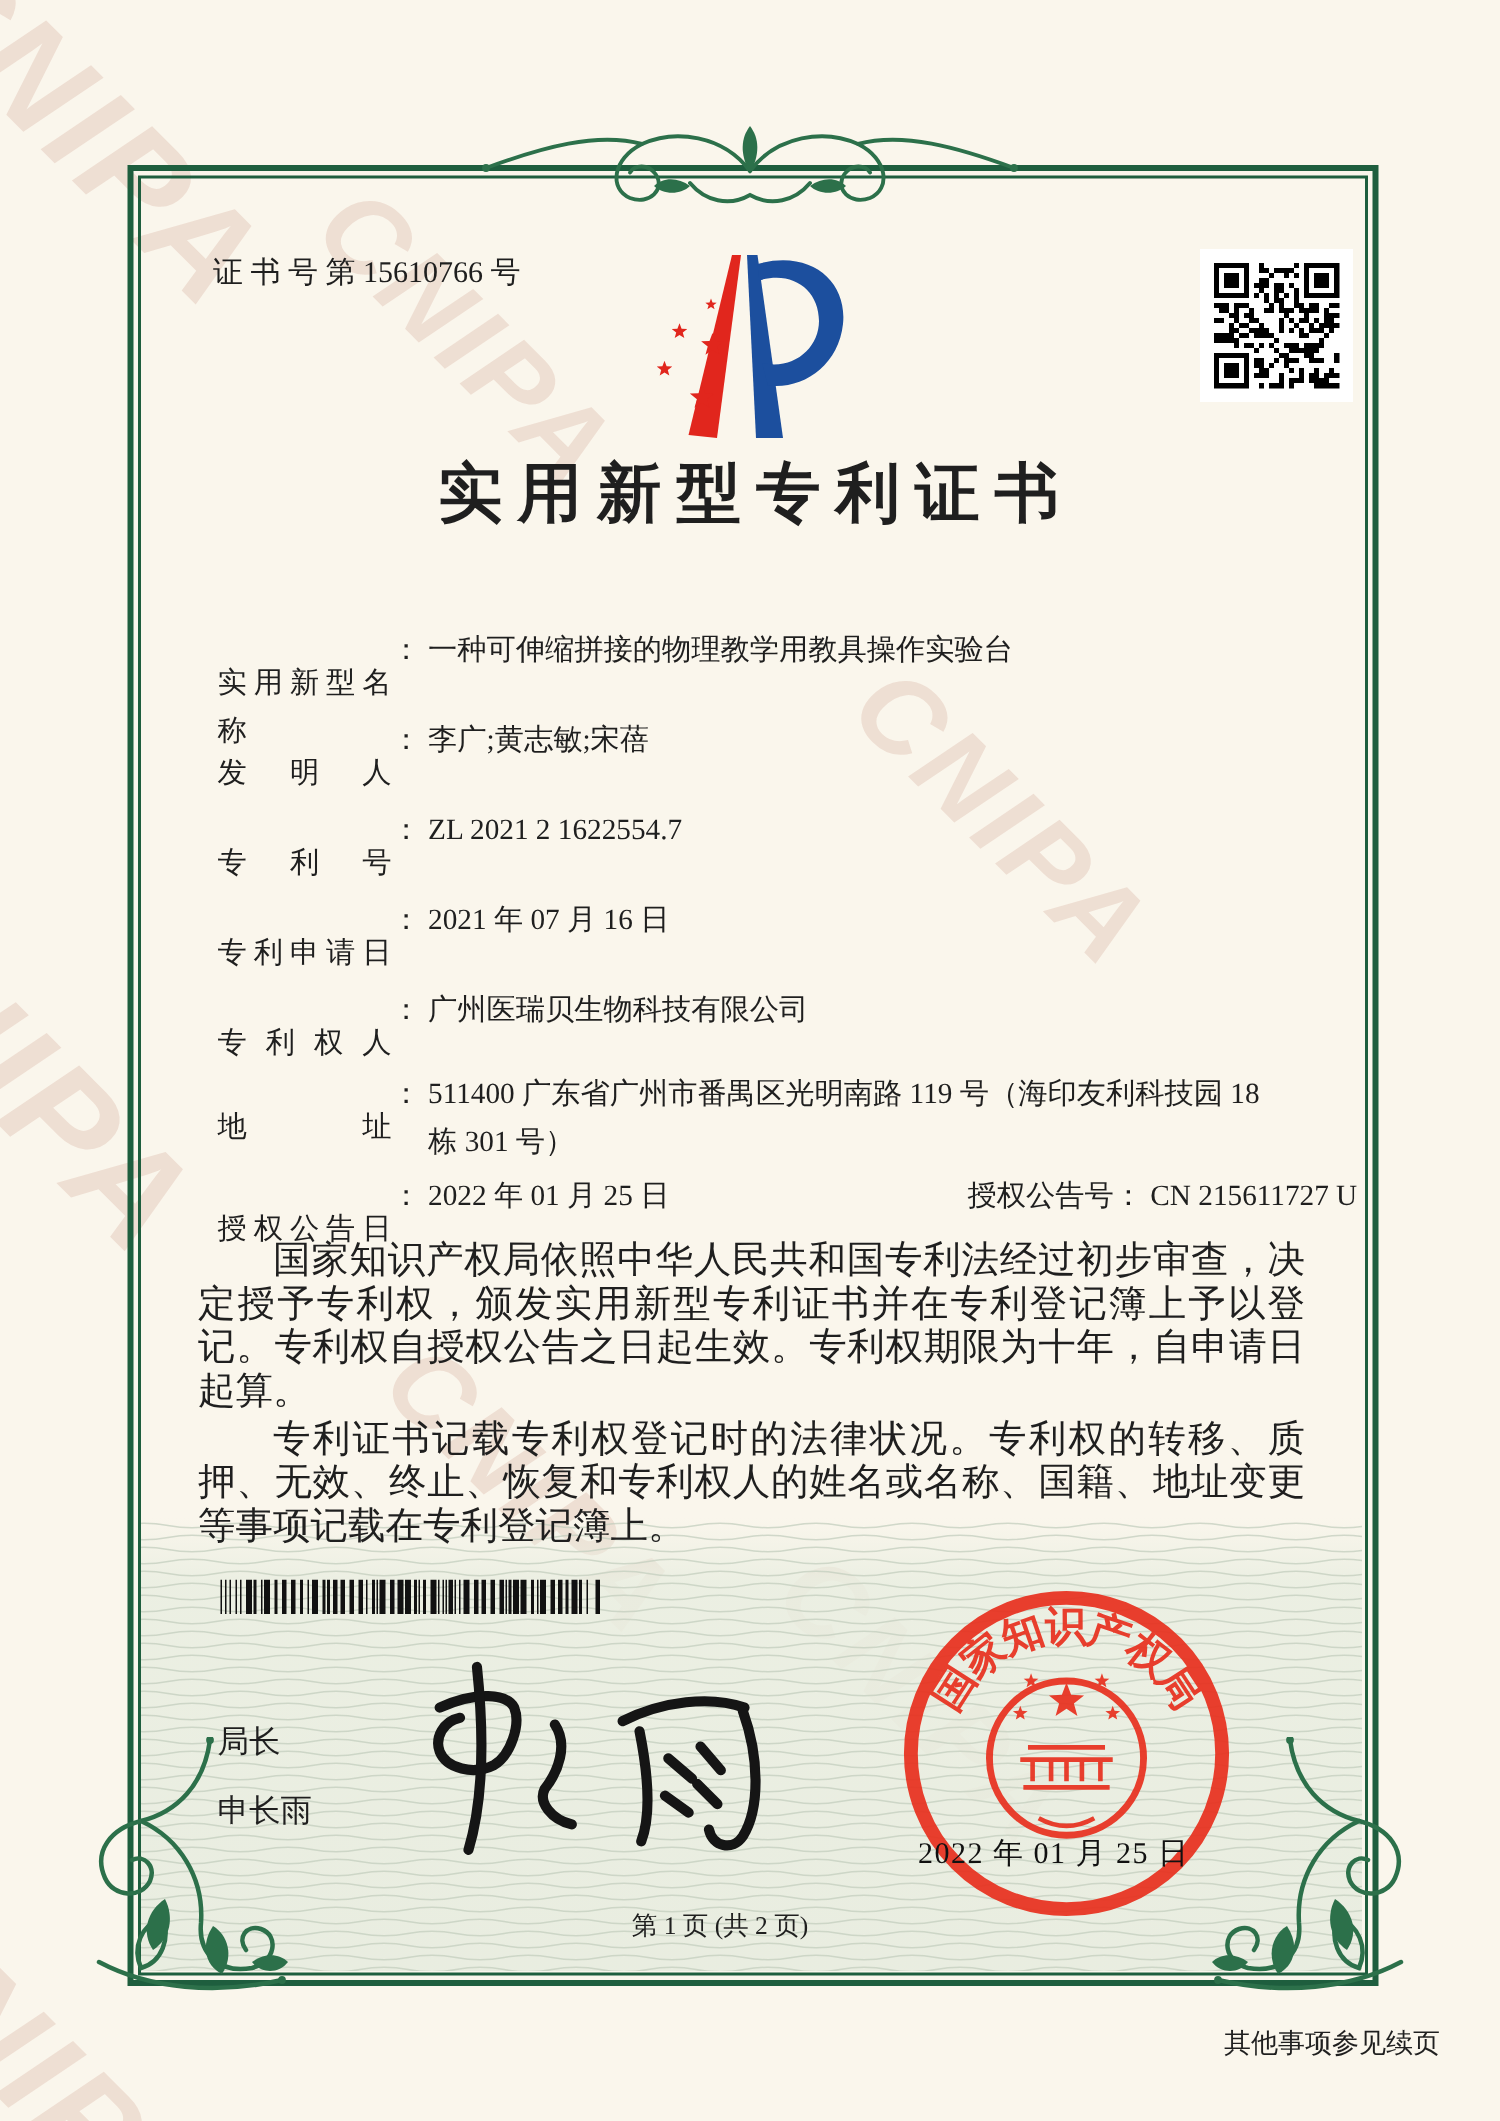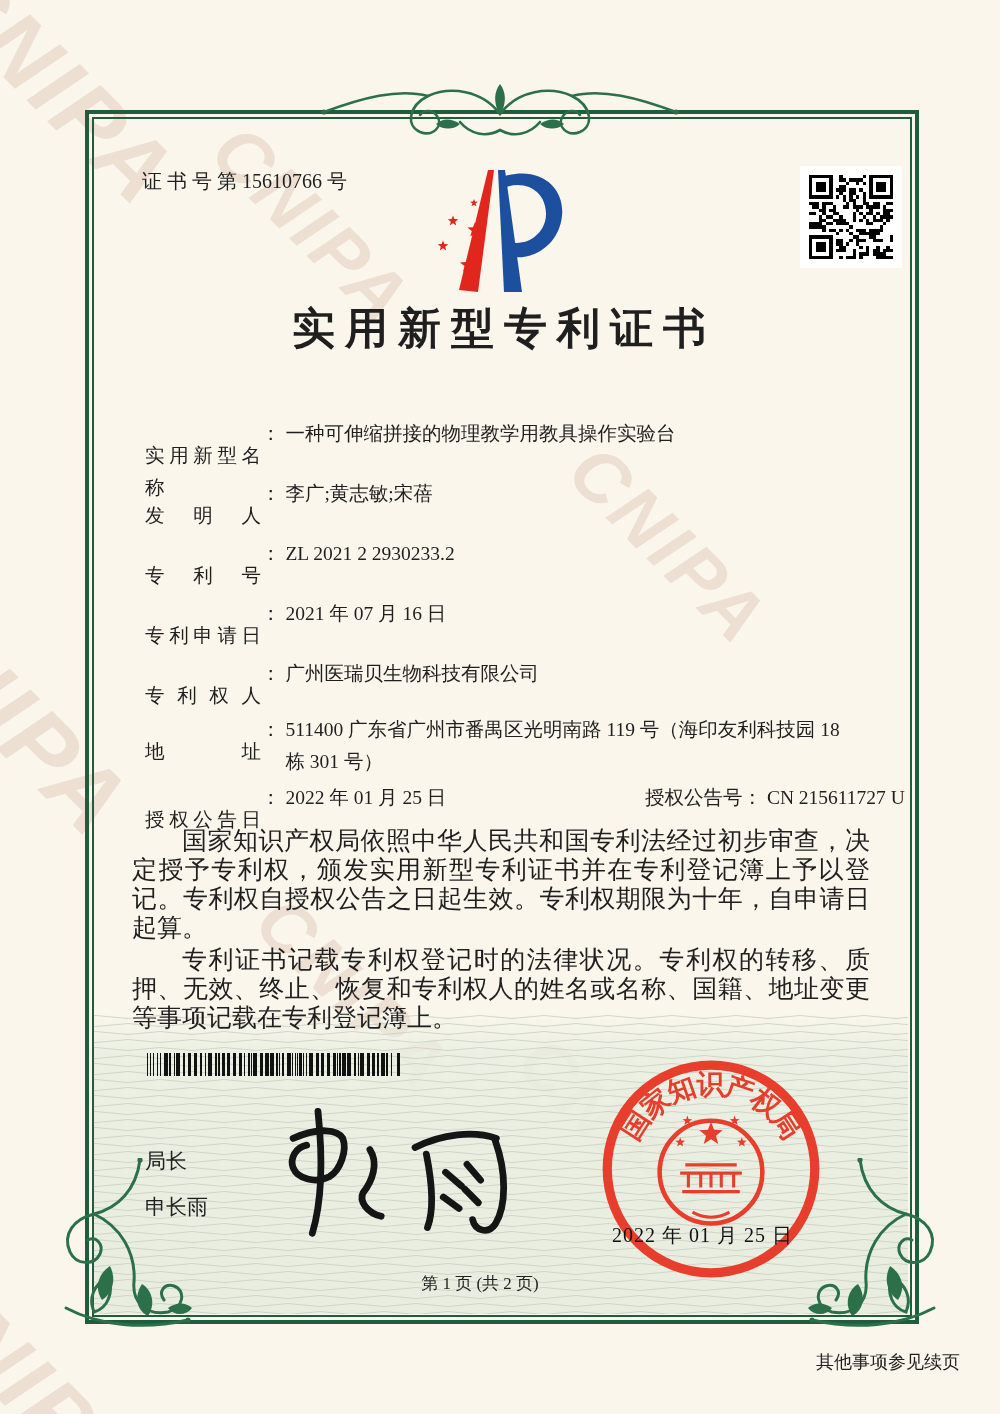--- a/index.html
+++ b/index.html
@@ -390,21 +390,21 @@
   <div class="field" style="top:418px;">
     <span class="flabel">实用新型名称</span><span class="fcolon">：</span>
     <span class="fvalue">一种可伸缩拼接的物理教学用教具操作实验台</span>
   </div>
   <div class="field" style="top:478px;">
     <span class="flabel">发明人</span><span class="fcolon">：</span>
     <span class="fvalue">李广;黄志敏;宋蓓</span>
   </div>
   <div class="field" style="top:538px;">
     <span class="flabel">专利号</span><span class="fcolon">：</span>
-    <span class="fvalue">ZL 2021 2 2930233.2</span>
+    <span class="fvalue">ZL 2021 2 1622554.7</span>
   </div>
   <div class="field" style="top:598px;">
     <span class="flabel">专利申请日</span><span class="fcolon">：</span>
     <span class="fvalue">2021 年 07 月 16 日</span>
   </div>
   <div class="field" style="top:658px;">
     <span class="flabel">专利权人</span><span class="fcolon">：</span>
     <span class="fvalue">广州医瑞贝生物科技有限公司</span>
   </div>
   <div class="field" style="top:714px;">

